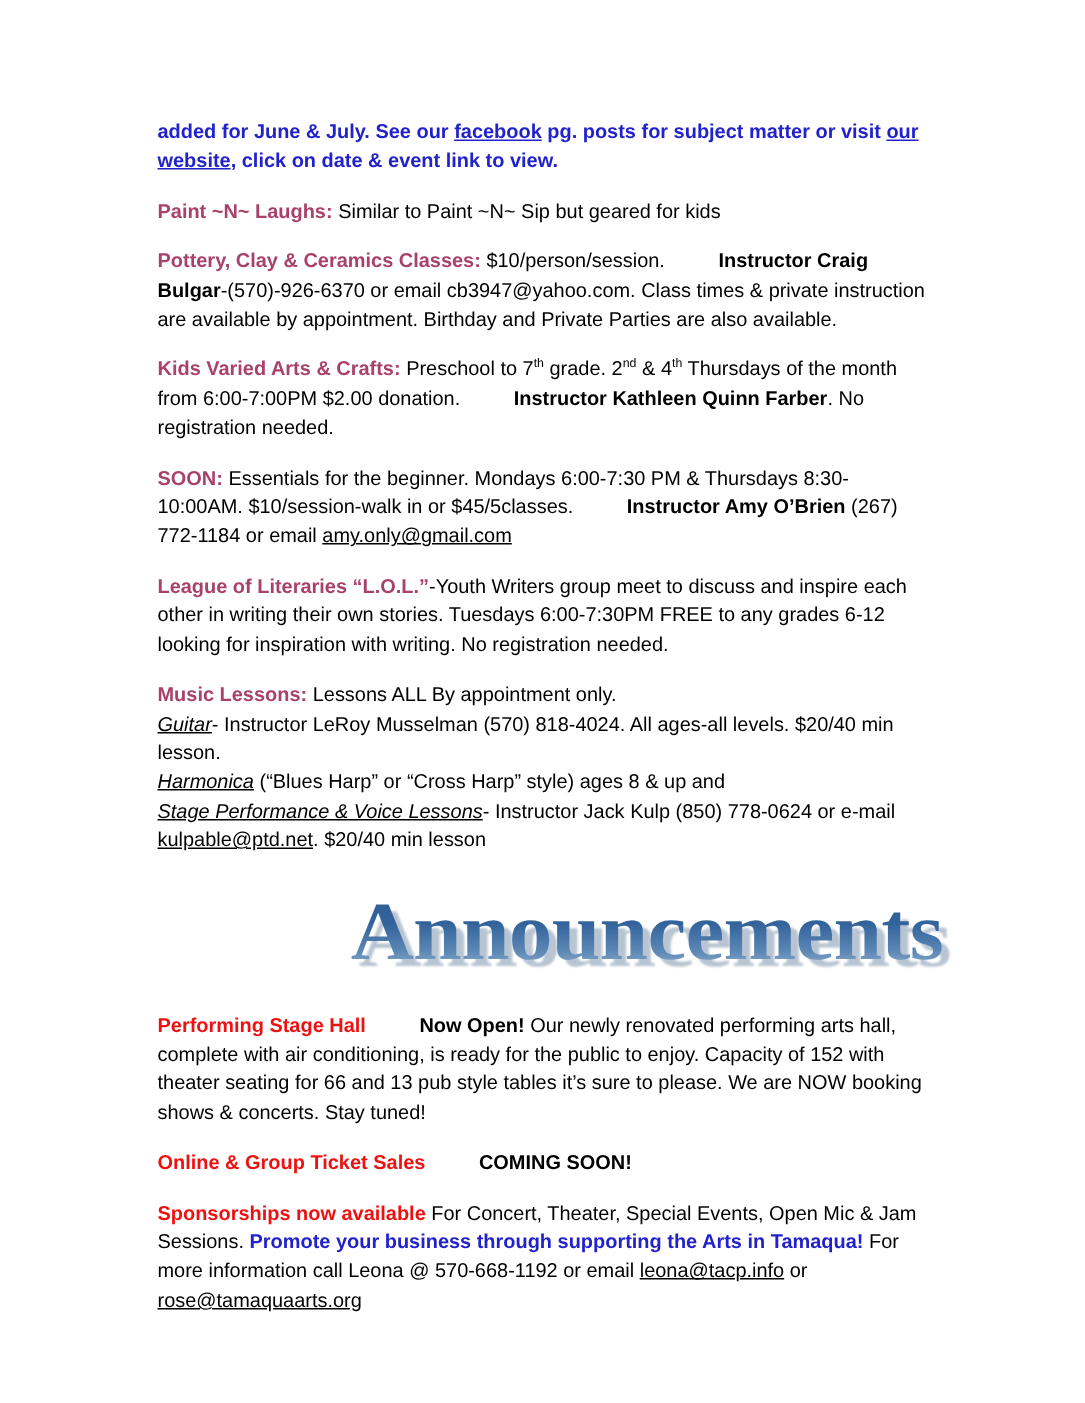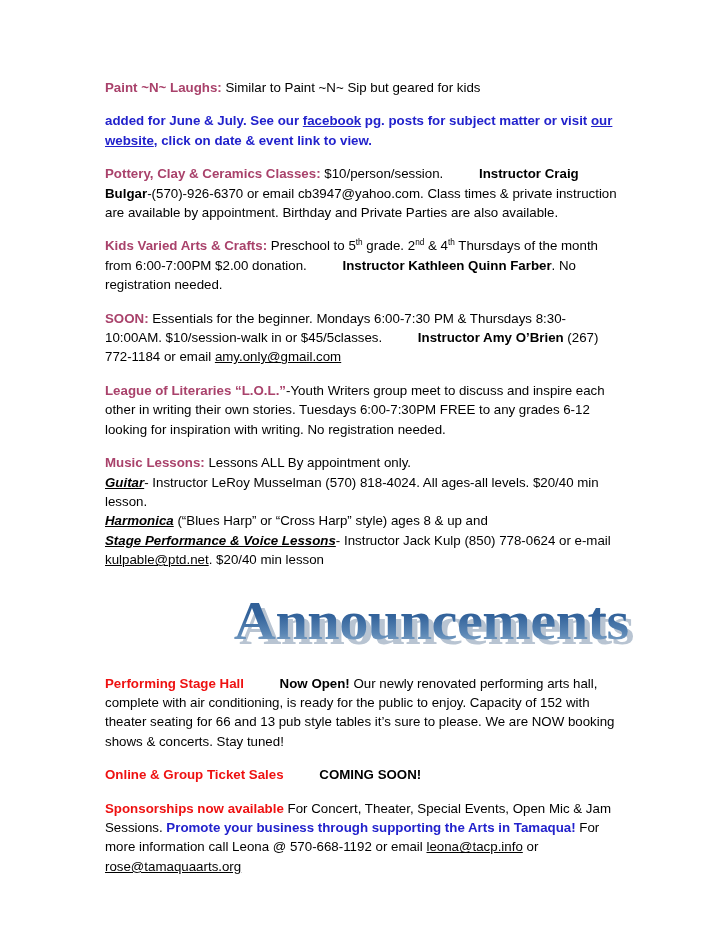--- a/index.html
+++ b/index.html
@@ -39,21 +39,21 @@
   .red {
     color: #ee1111;
     font-weight: bold;
   }
   .blue-run {
     color: #2222cc;
     font-weight: bold;
   }
   .b { font-weight: bold; padding-left: 32px; }
   .u { text-decoration: underline; }
-  .biu { font-weight: bold; font-style: italic; text-decoration: underline; }
+  .biu { font-weight: normal; font-style: italic; text-decoration: underline; }
   sup {
     font-size: 0.62em;
     vertical-align: super;
     line-height: 0;
   }
 
   
   .wordart-wrap {
     margin: 20px 0 22px 0;
     text-align: right;
@@ -90,33 +90,33 @@
     white-space: nowrap;
   }
   .tail-space { height: 100px; }
 </style>
 </head>
 <body>
 
 <div class="page">
 
   <p class="block">
-    <span class="rose">Paint ~N~ Laughs:</span><span>  Similar to Paint ~N~ Sip but geared for kids</span>
+    <span class="blue-bold">added for June &amp; July. See our </span><span class="blue-bold u">facebook</span><span class="blue-bold"> pg. posts for subject matter or visit </span><span class="blue-bold u">our website</span><span class="blue-bold">, click on date &amp; event link to view.</span>
   </p>
 
   <p class="block">
-    <span class="blue-bold">added for June &amp; July. See our </span><span class="blue-bold u">facebook</span><span class="blue-bold"> pg. posts for subject matter or visit </span><span class="blue-bold u">our website</span><span class="blue-bold">, click on date &amp; event link to view.</span>
+    <span class="rose">Paint ~N~ Laughs:</span><span>  Similar to Paint ~N~ Sip but geared for kids</span>
   </p>
 
   <p class="block">
     <span class="rose">Pottery, Clay &amp; Ceramics Classes:</span><span> $10/person/session. </span><span class="b">Instructor Craig Bulgar</span><span>-(570)-926-6370 or email cb3947@yahoo.com. Class times &amp; private instruction are available by appointment. Birthday and Private Parties are also available.</span>
   </p>
 
   <p class="block">
-    <span class="rose">Kids Varied Arts &amp; Crafts:</span><span> Preschool to 5</span><sup>th</sup><span> grade. 2</span><sup>nd</sup><span> &amp; 4</span><sup>th</sup><span> Thursdays of the month from 6:00-7:00PM $2.00 donation. </span><span class="b">Instructor Kathleen Quinn Farber</span><span>. No registration needed.</span>
+    <span class="rose">Kids Varied Arts &amp; Crafts:</span><span> Preschool to 7</span><sup>th</sup><span> grade. 2</span><sup>nd</sup><span> &amp; 4</span><sup>th</sup><span> Thursdays of the month from 6:00-7:00PM $2.00 donation. </span><span class="b">Instructor Kathleen Quinn Farber</span><span>. No registration needed.</span>
   </p>
 
   <p class="block">
     <span class="rose">SOON:</span><span> Essentials for the beginner. Mondays 6:00-7:30 PM &amp; Thursdays 8:30-10:00AM. $10/session-walk in or $45/5classes. </span><span class="b">Instructor Amy O’Brien</span><span> (267) 772-1184 or email </span><span class="u">amy.only@gmail.com</span>
   </p>
 
   <p class="block">
     <span class="rose">League of Literaries “L.O.L.”</span><span>-Youth Writers group meet to discuss and inspire each other in writing their own stories. Tuesdays 6:00-7:30PM FREE to any grades 6-12 looking for inspiration with writing. No registration needed.</span>
   </p>
 

